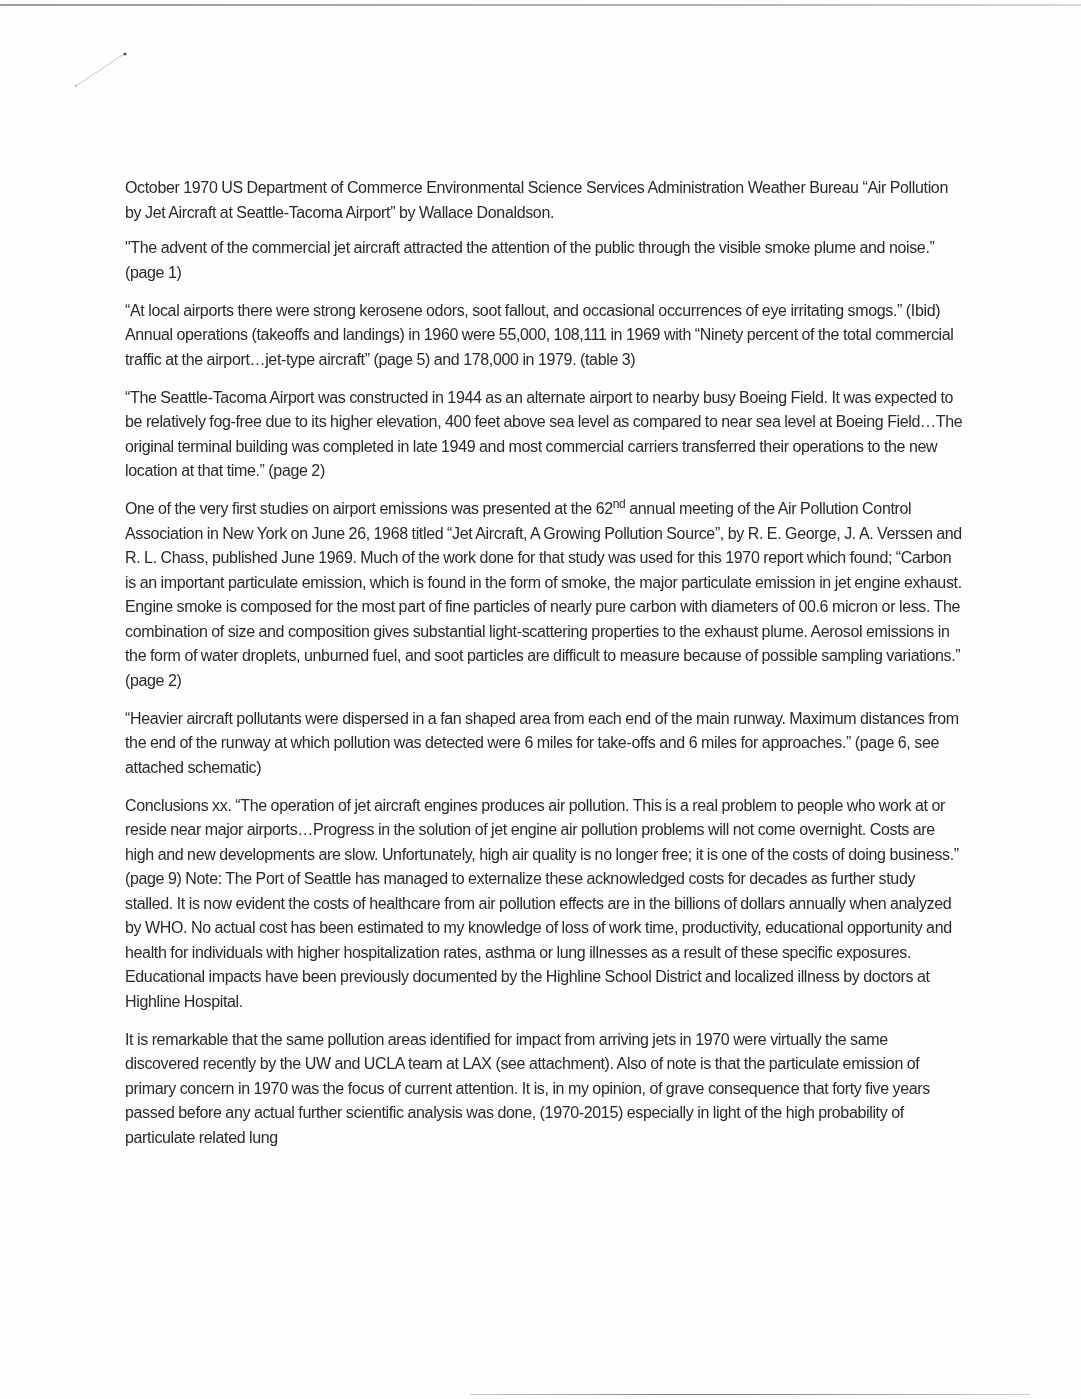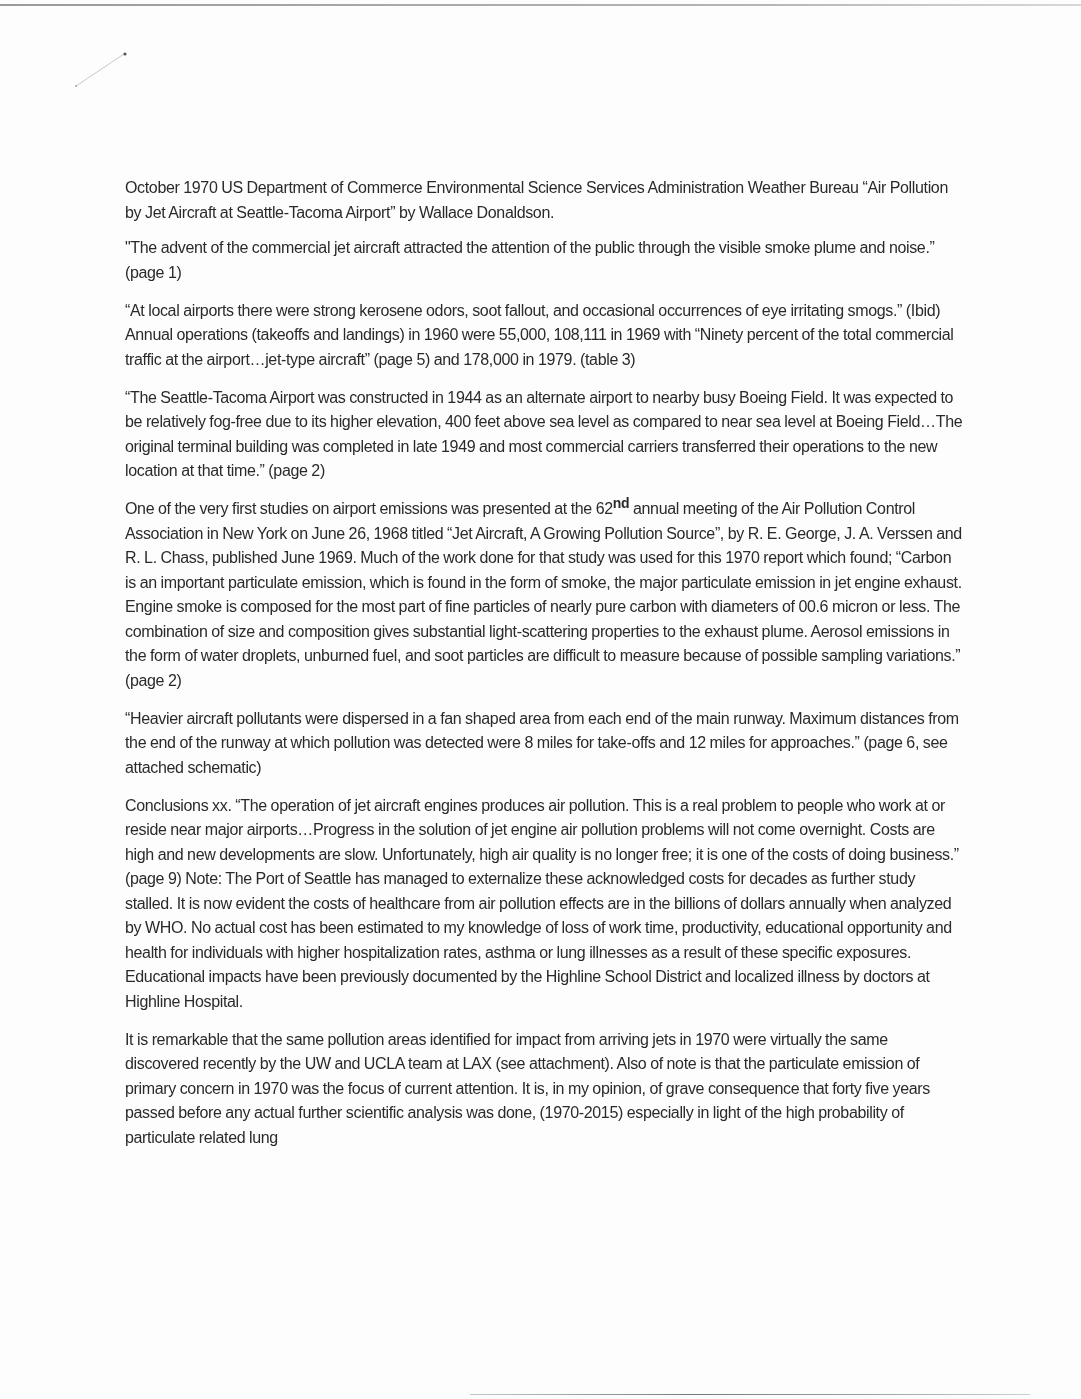--- a/index.html
+++ b/index.html
@@ -47,42 +47,41 @@
       line-height: 24.5px;
       color: #2a2a2a;
       letter-spacing: -0.35px;
       word-spacing: -0.3px;
       margin-left: 16px;
     }
     .doc-body p {
       margin: 0 0 13.5px 0;
     }
     .doc-body sup {
-      font-size: 14px;
+      font-size: 12px;
       line-height: 0;
       vertical-align: super;
-      font-weight: bold;
     }
     .p-source { margin-bottom: 11px !important; }
   </style>
 </head>
 <body>
 
 <div class="scan-top-edge"></div>
 
 <svg class="pen-mark" viewBox="0 0 56 40">
   <line x1="2" y1="36" x2="50" y2="4" stroke="#c9c9c9" stroke-width="1"></line>
   <circle cx="51" cy="4" r="1.6" fill="#555"></circle>
   <circle cx="2" cy="36" r="0.9" fill="#999"></circle>
 </svg>
 
 <div class="doc-body">
   <p class="p-source">October 1970 US Department of Commerce Environmental Science Services Administration Weather Bureau “Air Pollution by Jet Aircraft at Seattle-Tacoma Airport” by Wallace Donaldson.</p>
   <p>"The advent of the commercial jet aircraft attracted the attention of the public through the visible smoke plume and noise.” (page 1)</p>
   <p>“At local airports there were strong kerosene odors, soot fallout, and occasional occurrences of eye irritating smogs.” (Ibid)  Annual operations (takeoffs and landings) in 1960 were 55,000, 108,111 in 1969 with “Ninety percent of the total commercial traffic at the airport…jet-type aircraft” (page 5) and 178,000 in 1979. (table 3)</p>
   <p>“The Seattle-Tacoma Airport was constructed in 1944 as an alternate airport to nearby busy Boeing Field.  It was expected to be relatively fog-free due to its higher elevation, 400 feet above sea level as compared to near sea level at Boeing Field…The original terminal building was completed in late 1949 and most commercial carriers transferred their operations to the new location at that time.” (page 2)</p>
   <p><span>One of the very first studies on airport emissions was presented at the 62</span><sup>nd</sup><span> annual meeting of the Air Pollution Control Association in New York on June 26, 1968 titled “Jet Aircraft, A Growing Pollution Source”, by R. E. George, J. A. Verssen and R. L. Chass, published June 1969.  Much of the work done for that study was used for this 1970 report which found; “Carbon is an important particulate emission, which is found in the form of smoke, the major particulate emission in jet engine exhaust.  Engine smoke is composed for the most part of fine particles of nearly pure carbon with diameters of 00.6 micron or less.  The combination of size and composition gives substantial light-scattering properties to the exhaust plume.  Aerosol emissions in the form of water droplets, unburned fuel, and soot particles are difficult to measure because of possible sampling variations.” (page 2)</span></p>
-  <p>“Heavier aircraft pollutants were dispersed in a fan shaped area from each end of the main runway.  Maximum distances from the end of the runway at which pollution was detected were 8 miles for take-offs and 12 miles for approaches.” (page 6, see attached schematic)</p>
+  <p>“Heavier aircraft pollutants were dispersed in a fan shaped area from each end of the main runway.  Maximum distances from the end of the runway at which pollution was detected were 6 miles for take-offs and 6 miles for approaches.” (page 6, see attached schematic)</p>
   <p>Conclusions xx.  “The operation of jet aircraft engines produces air pollution.  This is a real problem to people who work at or reside near major airports…Progress in the solution of jet engine air pollution problems will not come overnight.  Costs are high and new developments are slow.  Unfortunately, high air quality is no longer free; it is one of the costs of doing business.” (page 9) Note:  The Port of Seattle has managed to externalize these acknowledged costs for decades as further study stalled.  It is now evident the costs of healthcare from air pollution effects are in the billions of dollars annually when analyzed by WHO.  No actual cost has been estimated to my knowledge of loss of work time, productivity, educational opportunity and health for individuals with higher hospitalization rates, asthma or lung illnesses as a result of these specific exposures.  Educational impacts have been previously documented by the Highline School District and localized illness by doctors at Highline Hospital.</p>
   <p>It is remarkable that the same pollution areas identified for impact from arriving jets in 1970 were virtually the same discovered recently by the UW and UCLA team at LAX (see attachment).  Also of note is that the particulate emission of primary concern in 1970 was the focus of current attention.  It is, in my opinion, of grave consequence that forty five years passed before any actual further scientific analysis was done, (1970-2015) especially in light of the high probability of particulate related lung</p>
 </div>
 
 <div class="scan-bottom-edge"></div>
 
 </body></html>

